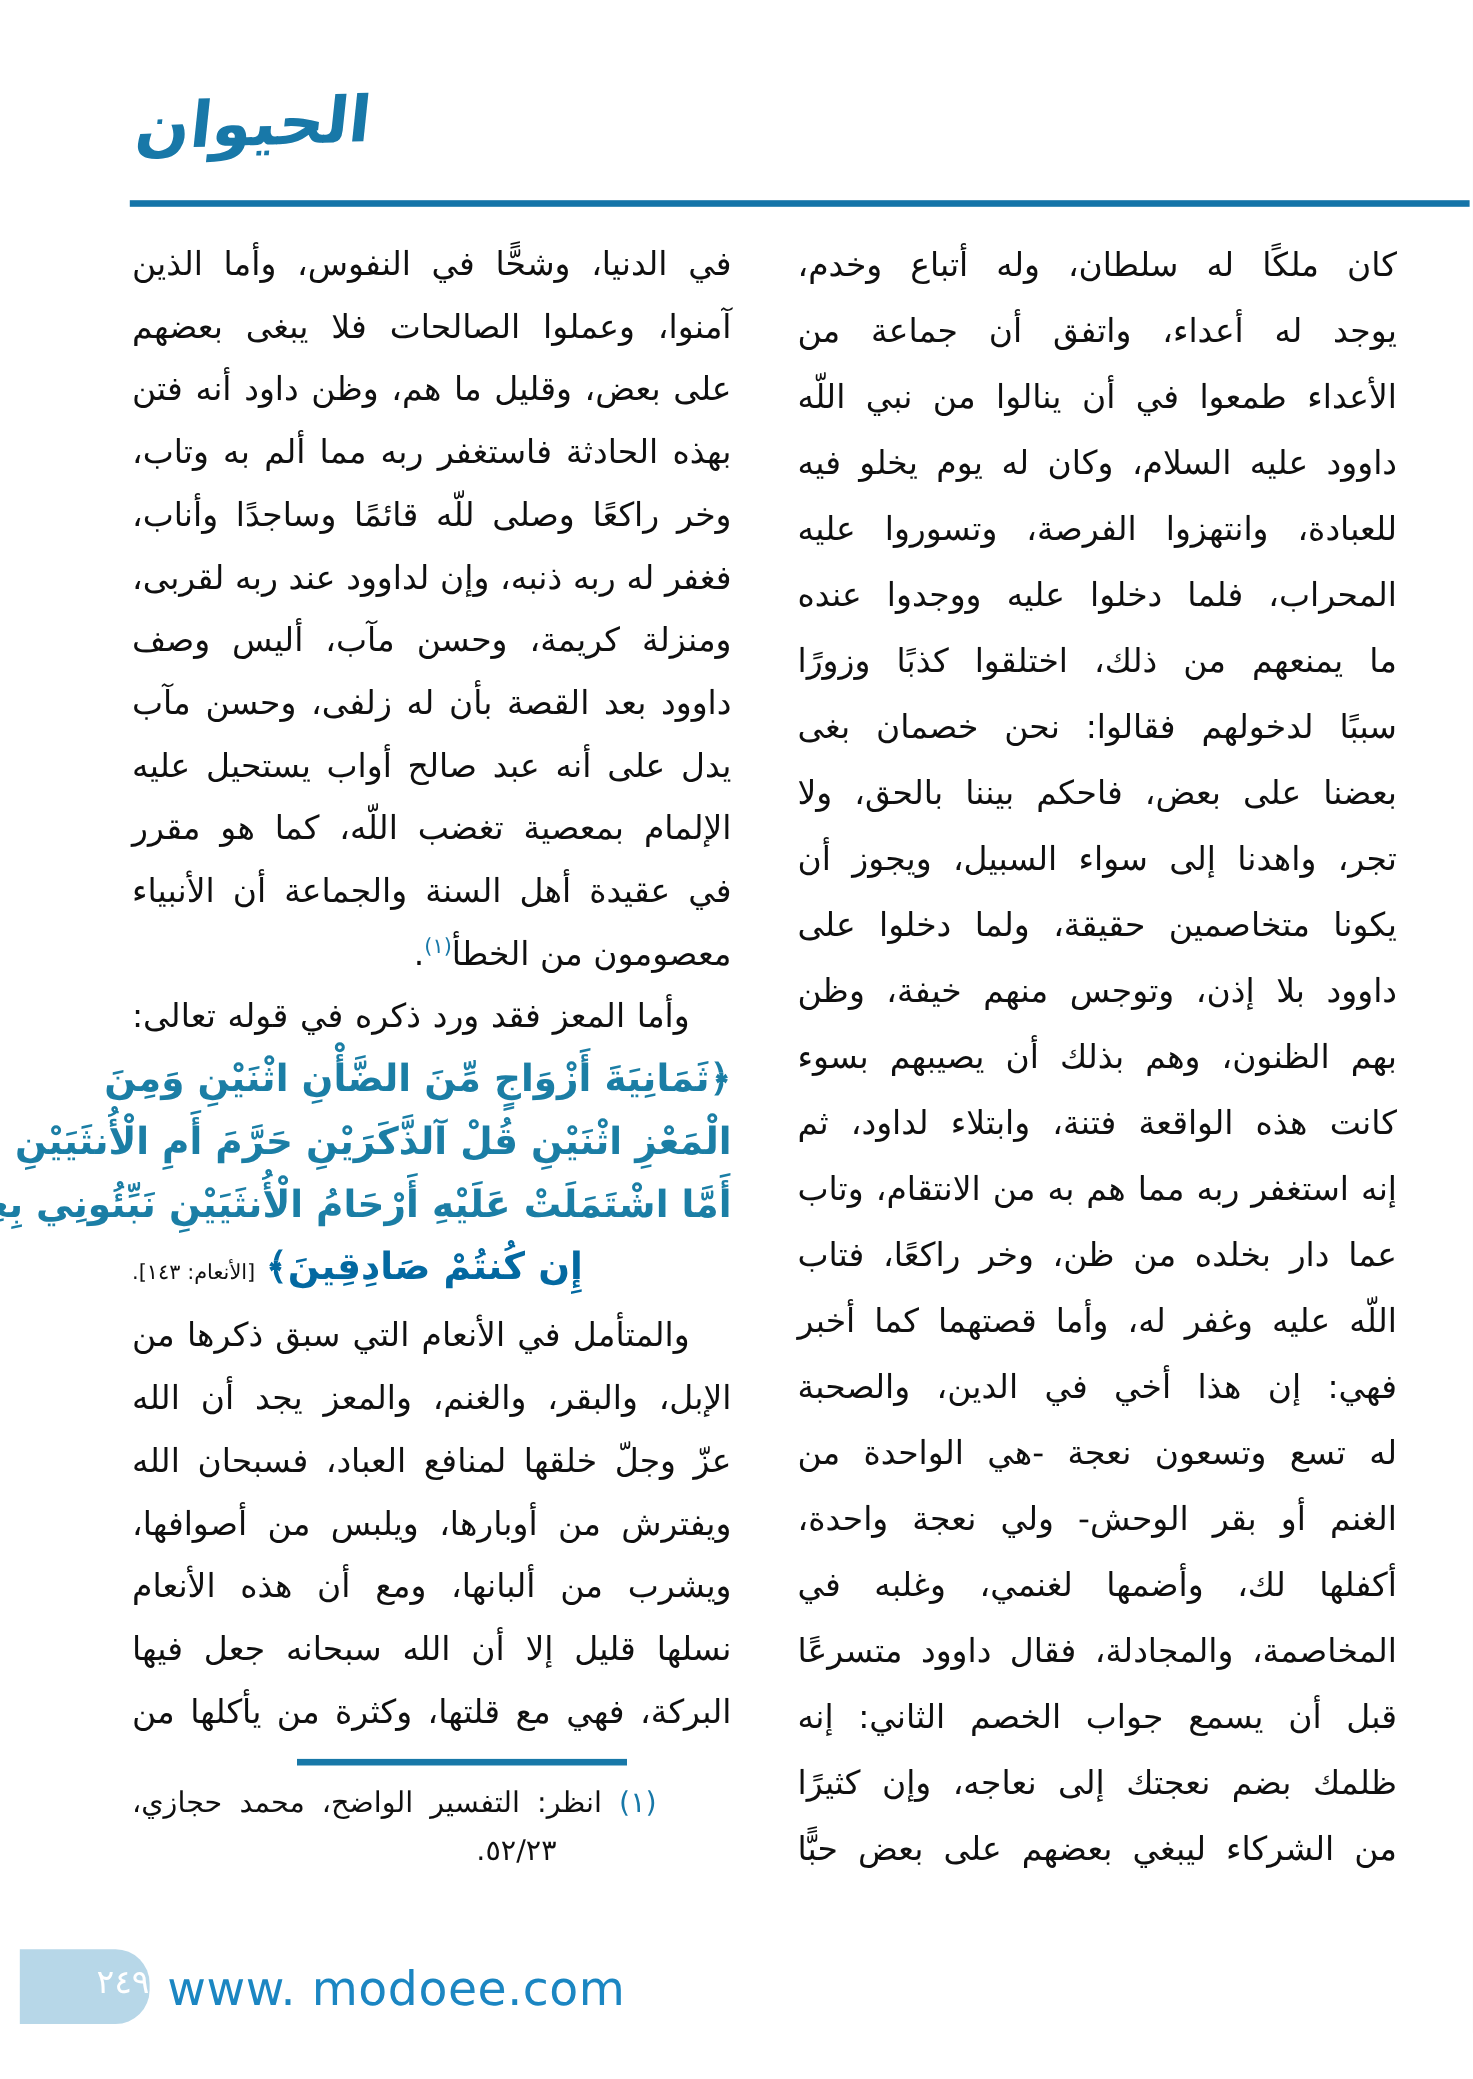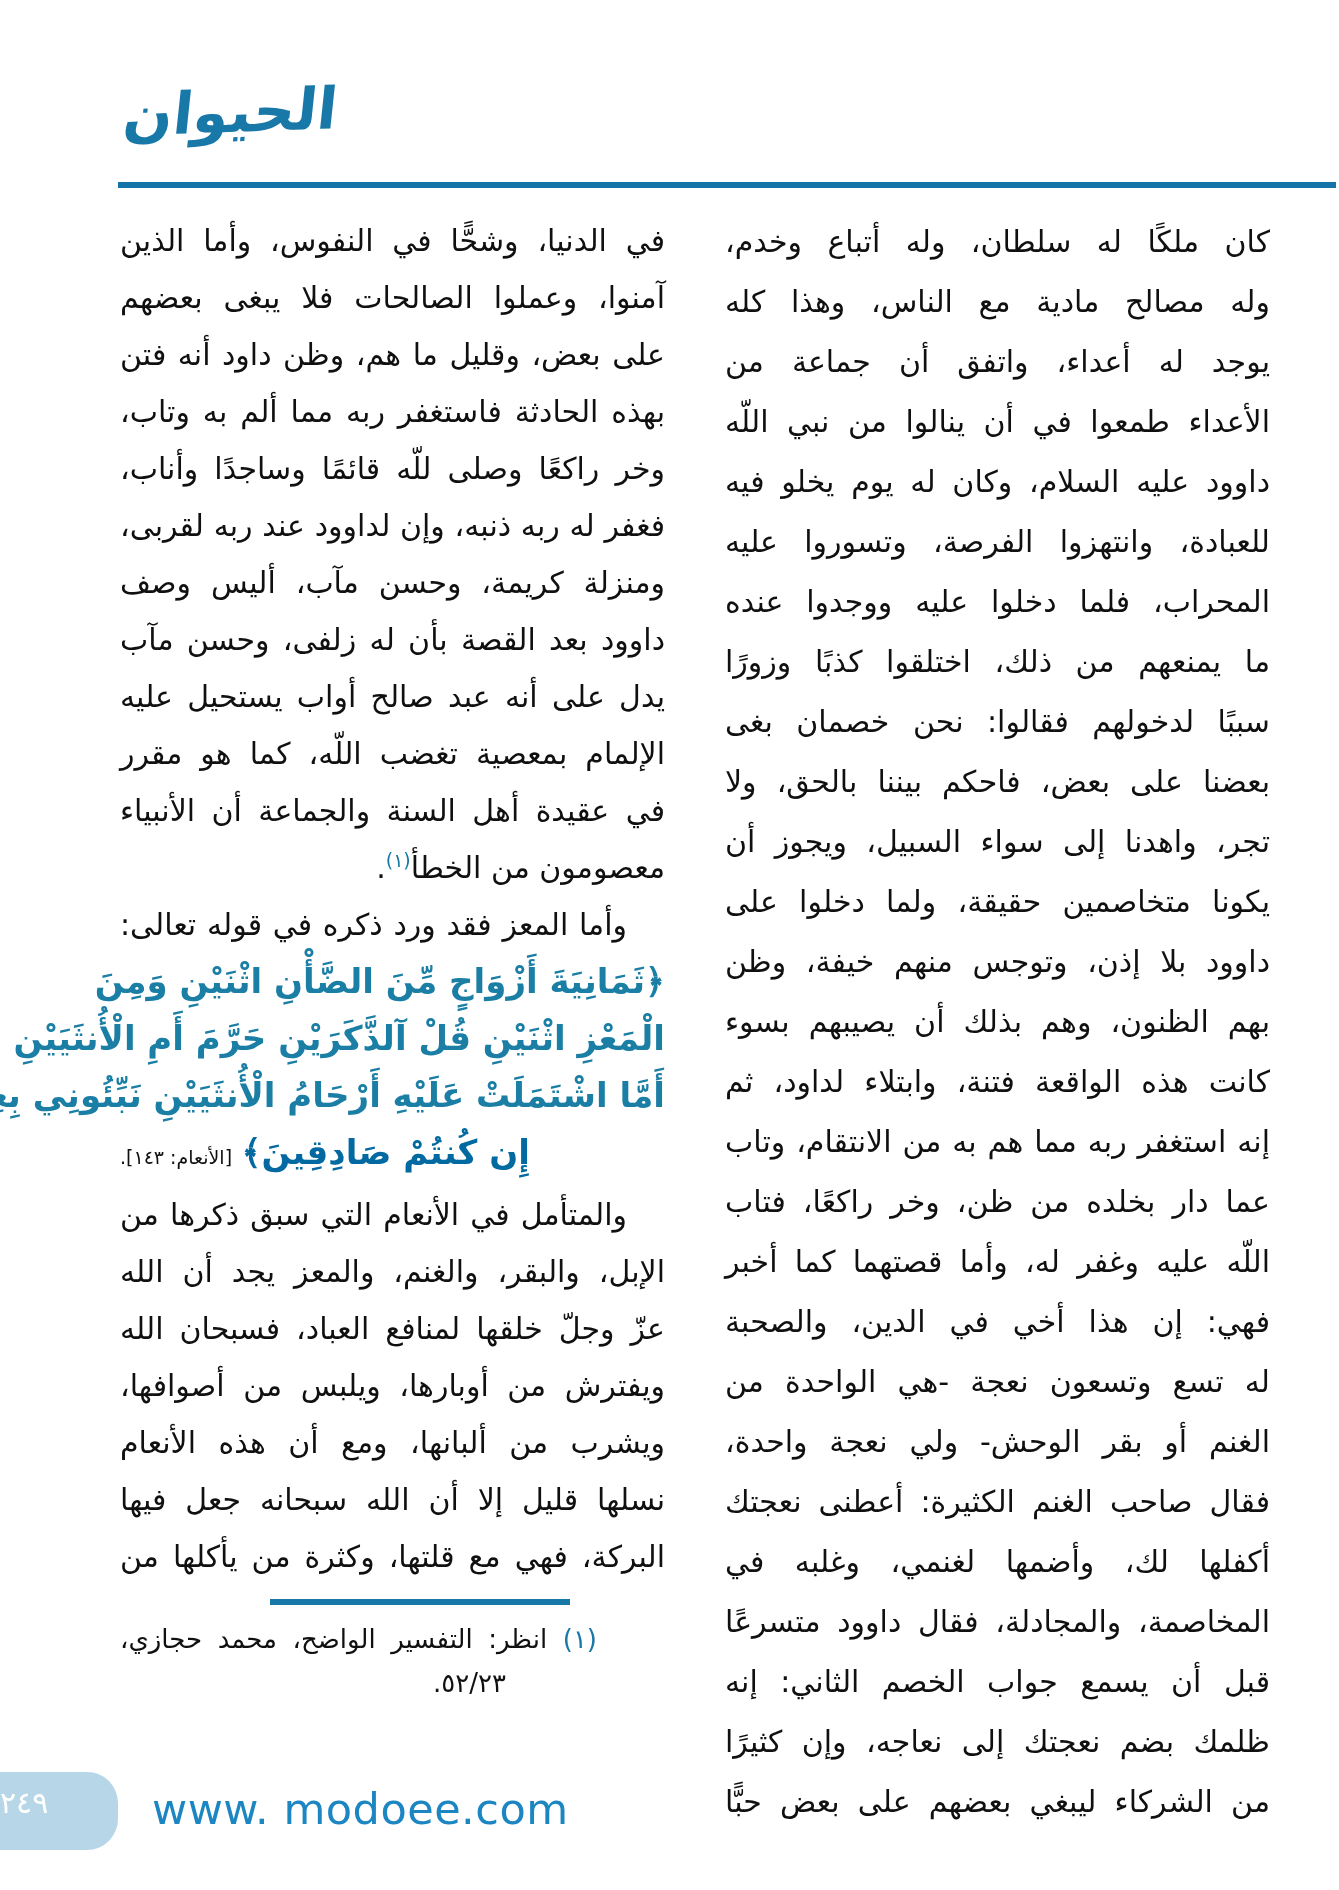--- a/index.html
+++ b/index.html
@@ -73,27 +73,27 @@
     text-align:justify; text-align-last:justify;
     white-space:nowrap;
   }
   .fn-line2 {
     font-size:26px; line-height:44px;
     text-align:center; text-align-last:center;
     padding-left:154px;
   }
   
   .page-pill {
-    position:absolute; left:0; top:1772px;
-    width:118px; height:78px;
+    position:absolute; left:18px; top:1772px;
+    width:118px; height:68px;
     background:#B7D7E8;
     border-radius:0 31px 31px 0;
     color:#ffffff;
     font-size:30px; line-height:62px;
-    text-align:left;
+    text-align:right;
     direction:rtl;
   }
   .website {
     position:absolute; left:152px; top:1784px;
     color:#1B86C2; font-size:43px; letter-spacing:0.5px;
   }
 </style>
 </head>
 <body>
 
@@ -101,41 +101,39 @@
 
   <div class="logo" lang="ar" dir="rtl">الحيوان</div>
 
   <div class="header-rule"></div>
 
   <div class="content" lang="ar" dir="rtl">
 
     <div class="col col-right">
       <div data-list="columns.right.lines">
           <div class="tline">كان ملكًا له سلطان، وله أتباع وخدم،</div>
-          <div class="tline">وله مصالح مادية مع الناس، وهذا كله</div>
           <div class="tline">يوجد له أعداء، واتفق أن جماعة من</div>
           <div class="tline">الأعداء طمعوا في أن ينالوا من نبي اللّه</div>
           <div class="tline">داوود عليه السلام، وكان له يوم يخلو فيه</div>
           <div class="tline">للعبادة، وانتهزوا الفرصة، وتسوروا عليه</div>
           <div class="tline">المحراب، فلما دخلوا عليه ووجدوا عنده</div>
           <div class="tline">ما يمنعهم من ذلك، اختلقوا كذبًا وزورًا</div>
           <div class="tline">سببًا لدخولهم فقالوا: نحن خصمان بغى</div>
           <div class="tline">بعضنا على بعض، فاحكم بيننا بالحق، ولا</div>
           <div class="tline">تجر، واهدنا إلى سواء السبيل، ويجوز أن</div>
           <div class="tline">يكونا متخاصمين حقيقة، ولما دخلوا على</div>
           <div class="tline">داوود بلا إذن، وتوجس منهم خيفة، وظن</div>
           <div class="tline">بهم الظنون، وهم بذلك أن يصيبهم بسوء</div>
           <div class="tline">كانت هذه الواقعة فتنة، وابتلاء لداود، ثم</div>
           <div class="tline">إنه استغفر ربه مما هم به من الانتقام، وتاب</div>
           <div class="tline">عما دار بخلده من ظن، وخر راكعًا، فتاب</div>
           <div class="tline">اللّه عليه وغفر له، وأما قصتهما كما أخبر</div>
           <div class="tline">فهي: إن هذا أخي في الدين، والصحبة</div>
           <div class="tline">له تسع وتسعون نعجة -هي الواحدة من</div>
           <div class="tline">الغنم أو بقر الوحش- ولي نعجة واحدة،</div>
-          <div class="tline">فقال صاحب الغنم الكثيرة: أعطنى نعجتك</div>
           <div class="tline">أكفلها لك، وأضمها لغنمي، وغلبه في</div>
           <div class="tline">المخاصمة، والمجادلة، فقال داوود متسرعًا</div>
           <div class="tline">قبل أن يسمع جواب الخصم الثاني: إنه</div>
           <div class="tline">ظلمك بضم نعجتك إلى نعاجه، وإن كثيرًا</div>
           <div class="tline">من الشركاء ليبغي بعضهم على بعض حبًّا</div>
         </div>
     </div>
 
     <div class="col col-left">
       <div data-list="columns.left.lines_a">

